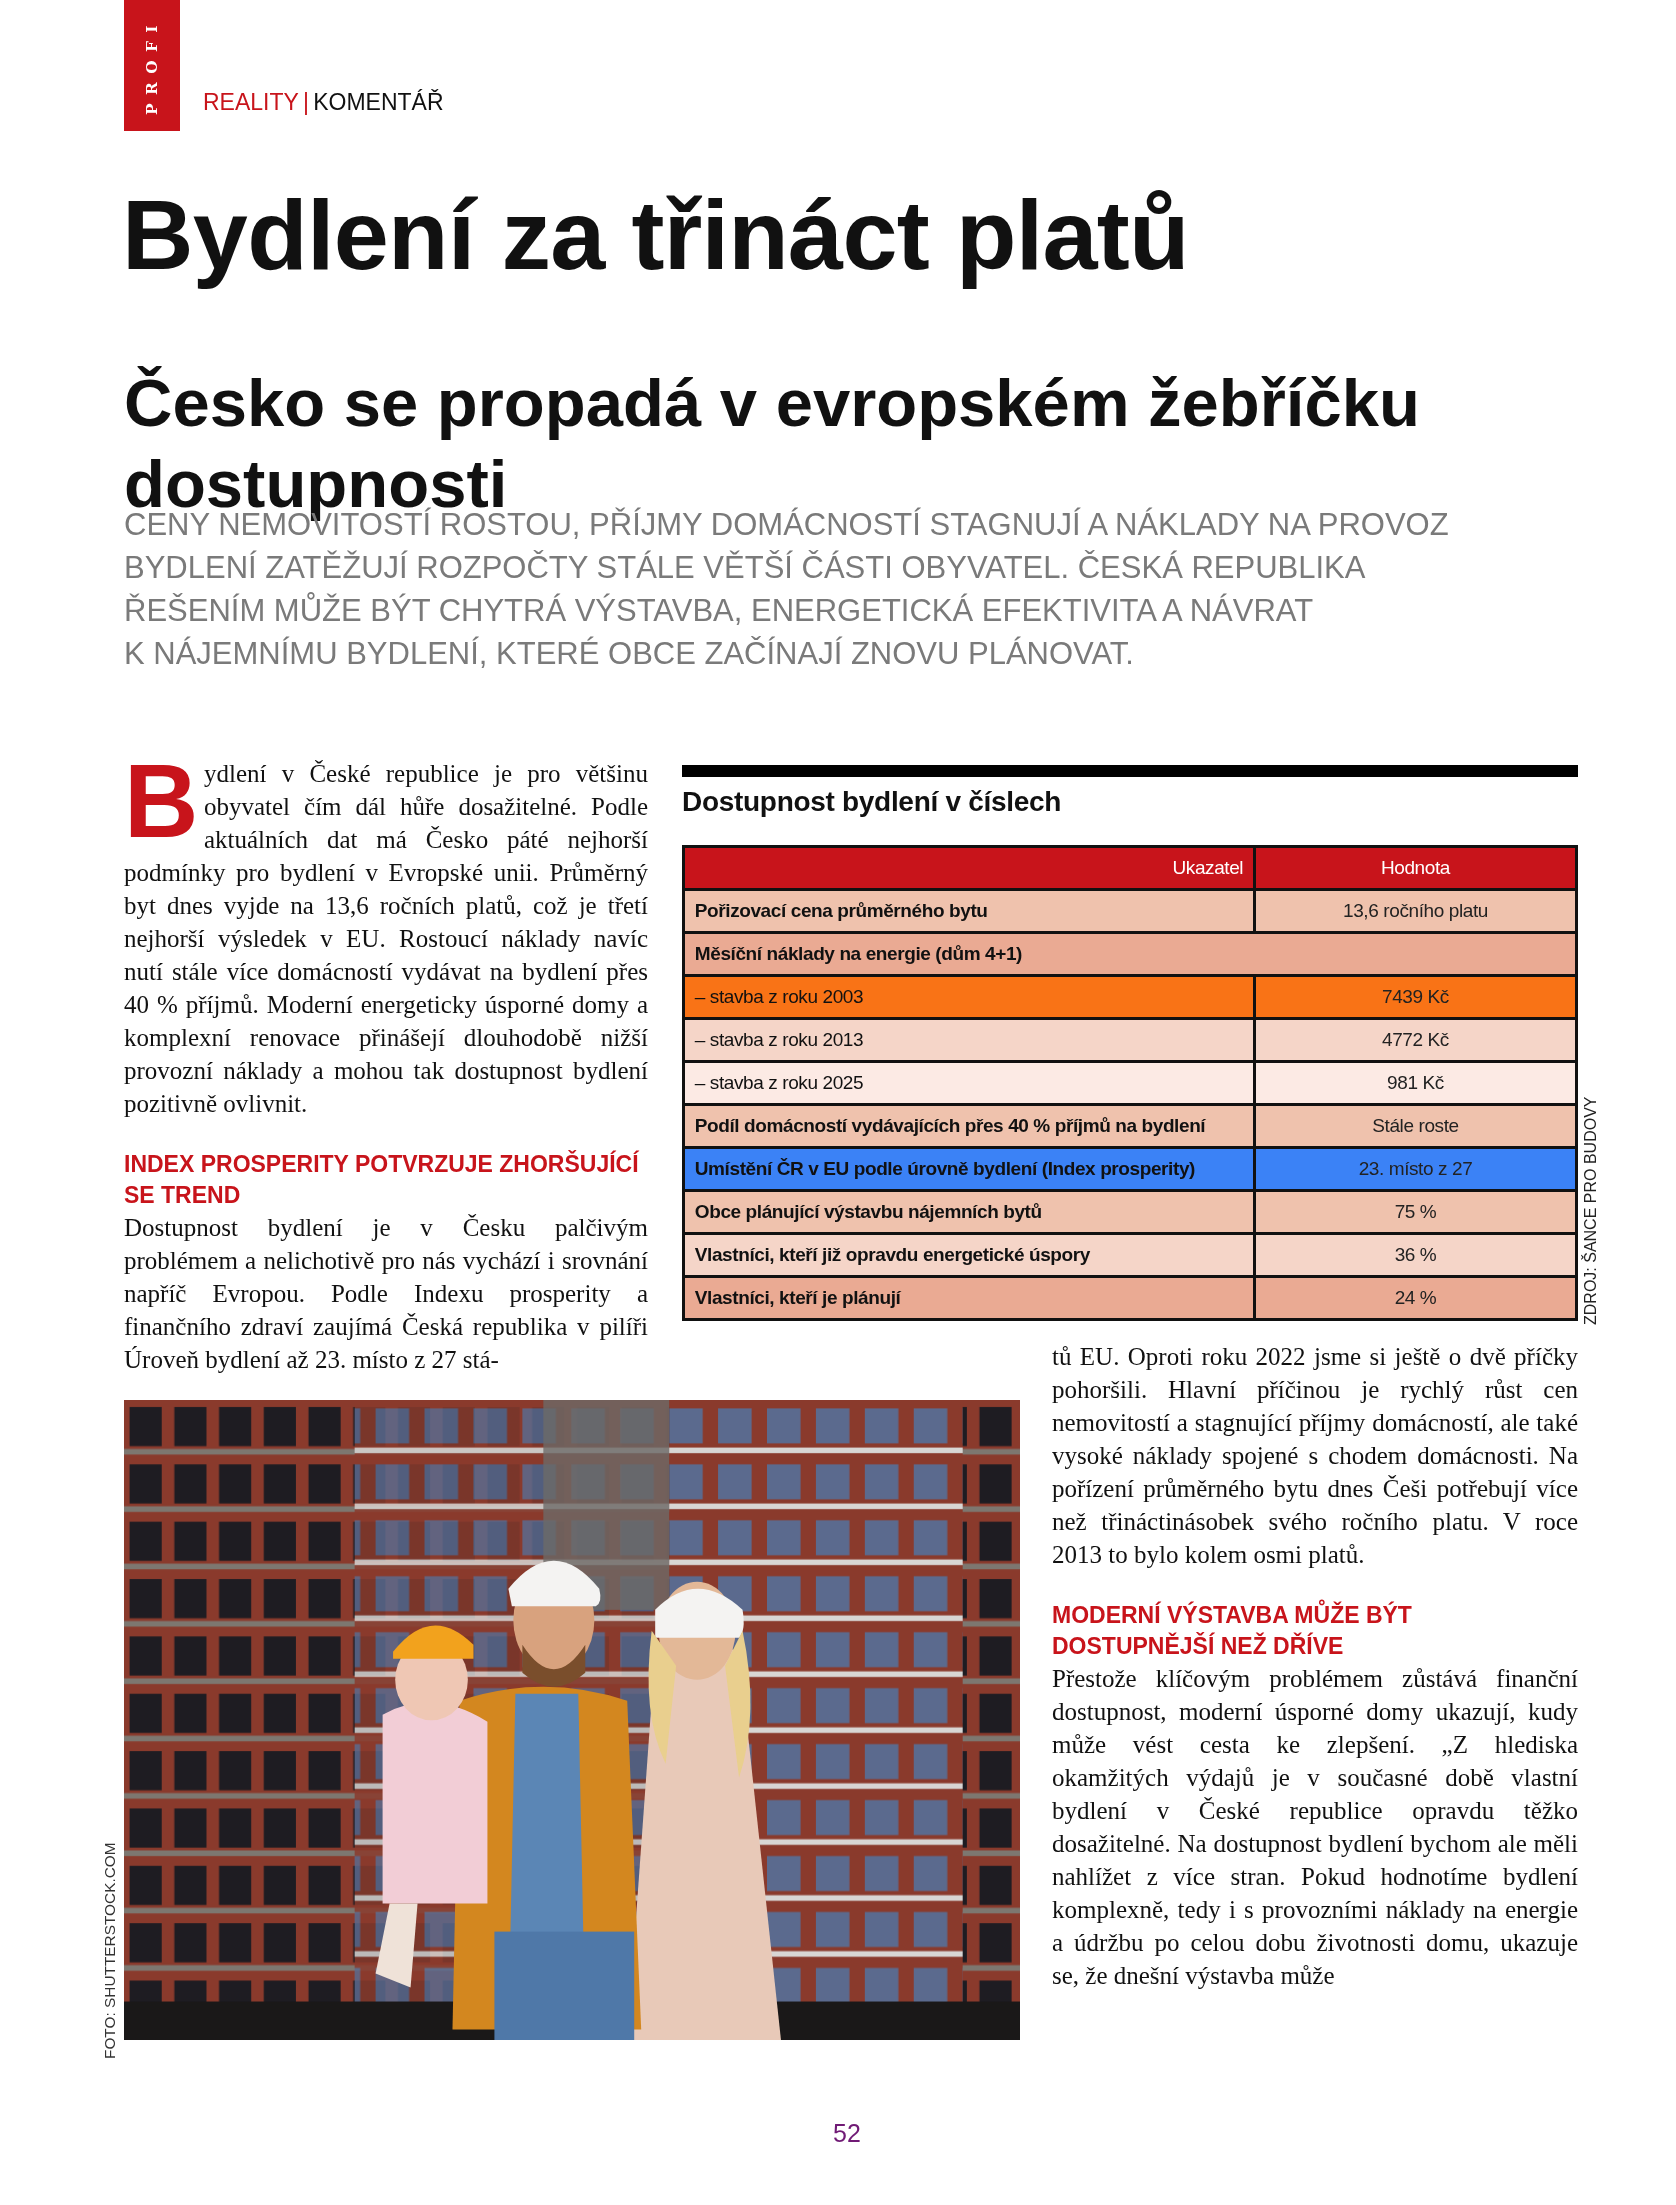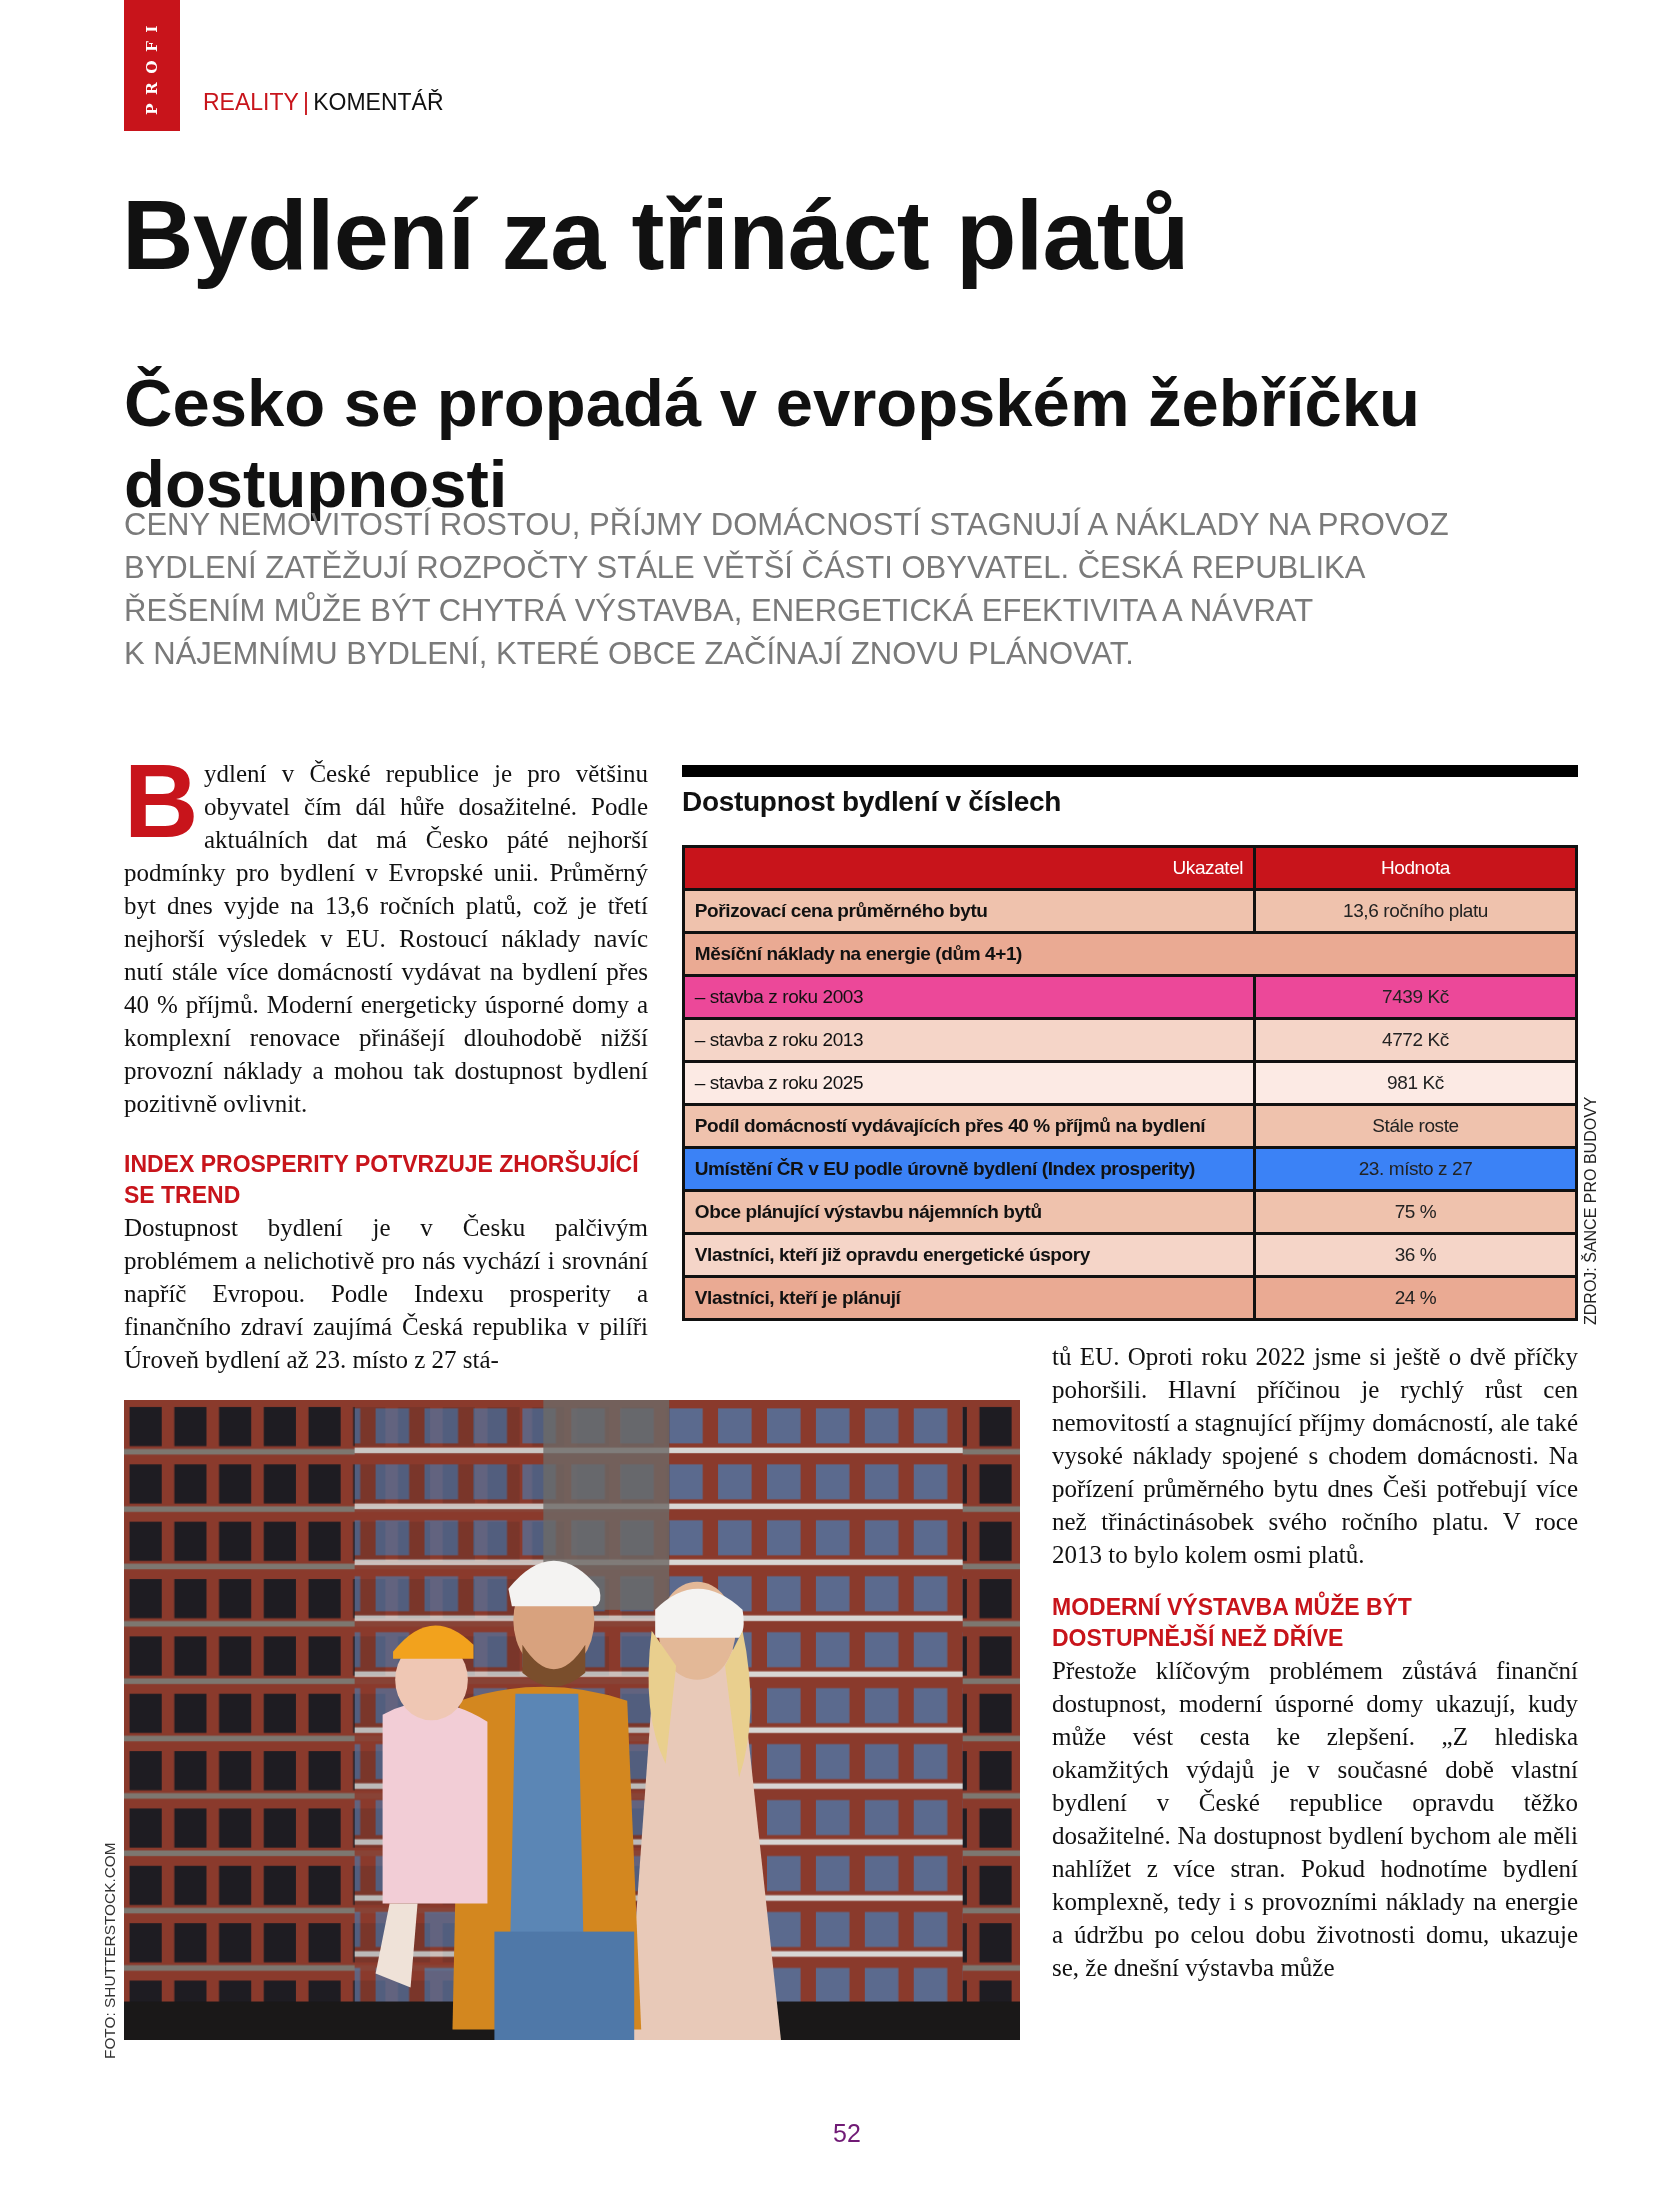--- a/index.html
+++ b/index.html
@@ -53,21 +53,21 @@
   .stats-table th.k { text-align: right; }
   .stats-table th.v, .stats-table td.v { text-align: center; width: 322px; }
   .stats-table td.k { text-align: left; }
   .stats-table td.bold { font-weight: bold; }
   .stats-table td.v { color: #222; }
   .source {
     position: absolute; left: 1582px; top: 1325px; transform-origin: left top;
     transform: rotate(-90deg); font-size: 16px; white-space: nowrap; color: #222;
   }
   .col2 { position: absolute; left: 1052px; top: 1340px; width: 526px; }
-  .col2 .h-sec { margin-top: 21px; }
+  .col2 .h-sec { margin-top: 29px; }
 
   .photo { position: absolute; left: 124px; top: 1400px; width: 896px; height: 640px; overflow: hidden; background: #2b2628; }
   .photo svg { width: 100%; height: 100%; display: block; }
   .credit {
     position: absolute; left: 101px; top: 2059px; transform-origin: left top;
     transform: rotate(-90deg); font-size: 15.4px; white-space: nowrap; color: #333;
   }
   .page-num { position: absolute; left: 833px; top: 2119px; font-size: 25px; color: #701a75; }
 </style>
 </head>
@@ -110,21 +110,21 @@
     </tr>
   </thead>
   <tbody id="stats-body">
       <tr style="background: rgb(239, 194, 173);">
         <td class="k bold">Pořizovací cena průměrného bytu</td>
         <td class="v">13,6 ročního platu</td>
       </tr>
       <tr style="background: rgb(234, 170, 147);">
         <td class="k bold" colspan="2">Měsíční náklady na energie (dům 4+1)</td>
       </tr>
-      <tr style="background: #ec4899;">
+      <tr style="background: #f97316;">
         <td class="k">– stavba z roku 2003</td>
         <td class="v">7439 Kč</td>
       </tr>
       <tr style="background: rgb(245, 213, 200);">
         <td class="k">– stavba z roku 2013</td>
         <td class="v">4772 Kč</td>
       </tr>
       <tr style="background: rgb(252, 234, 228);">
         <td class="k">– stavba z roku 2025</td>
         <td class="v">981 Kč</td>

